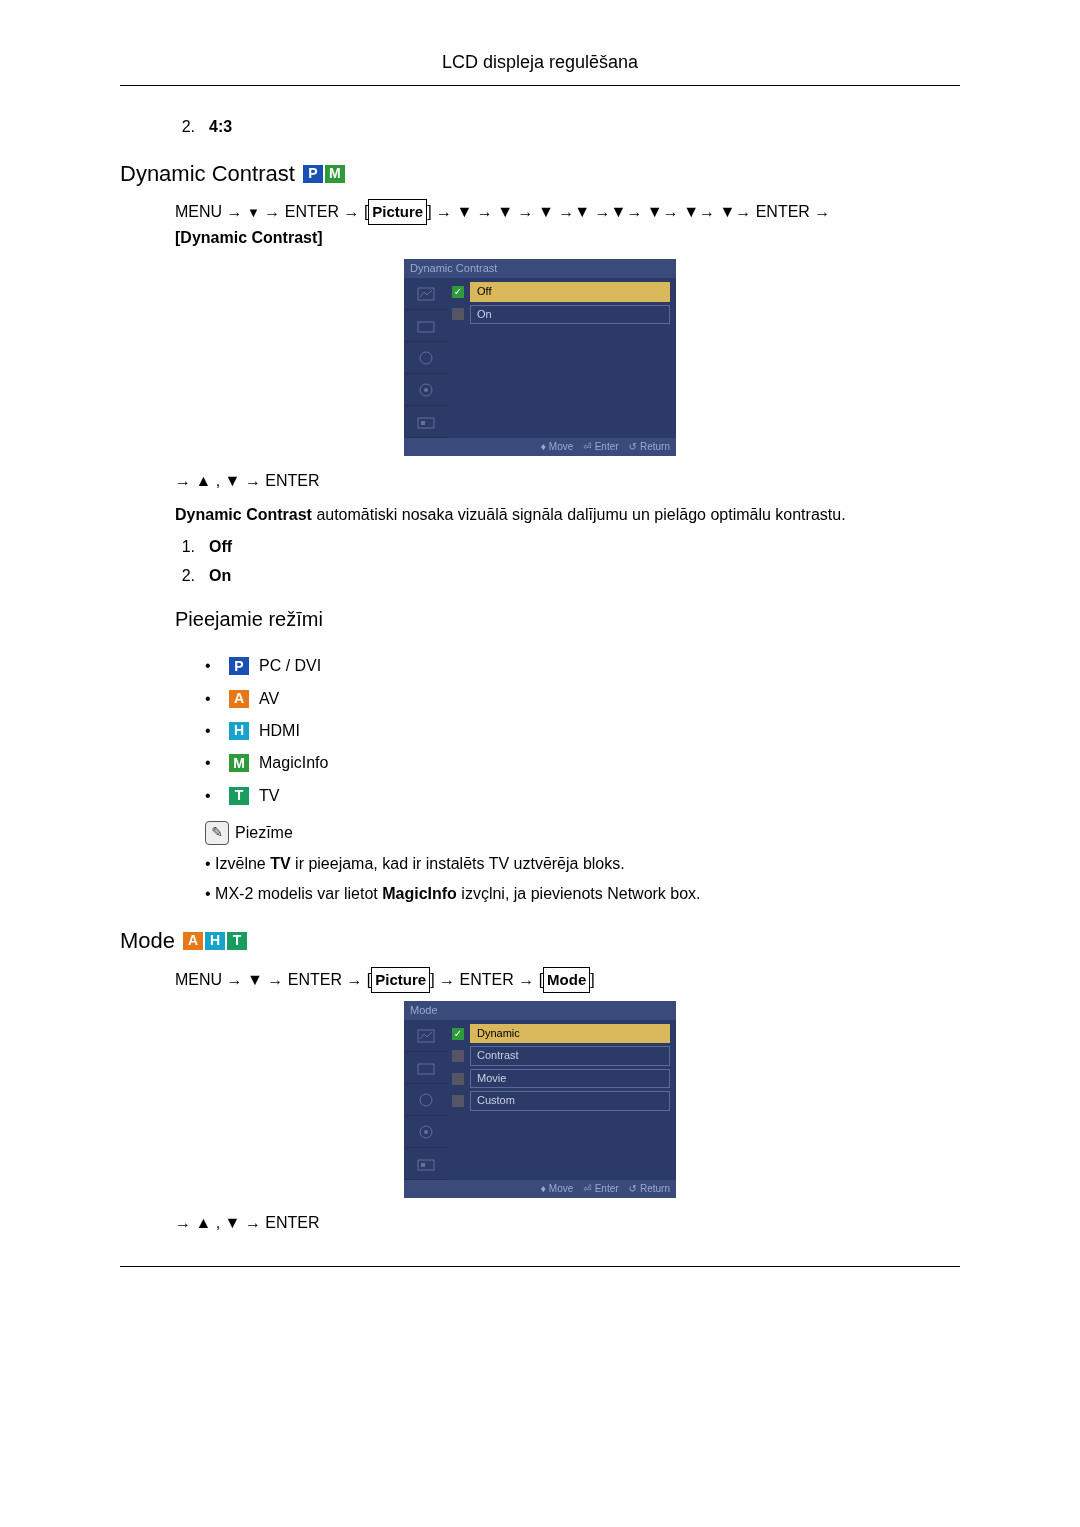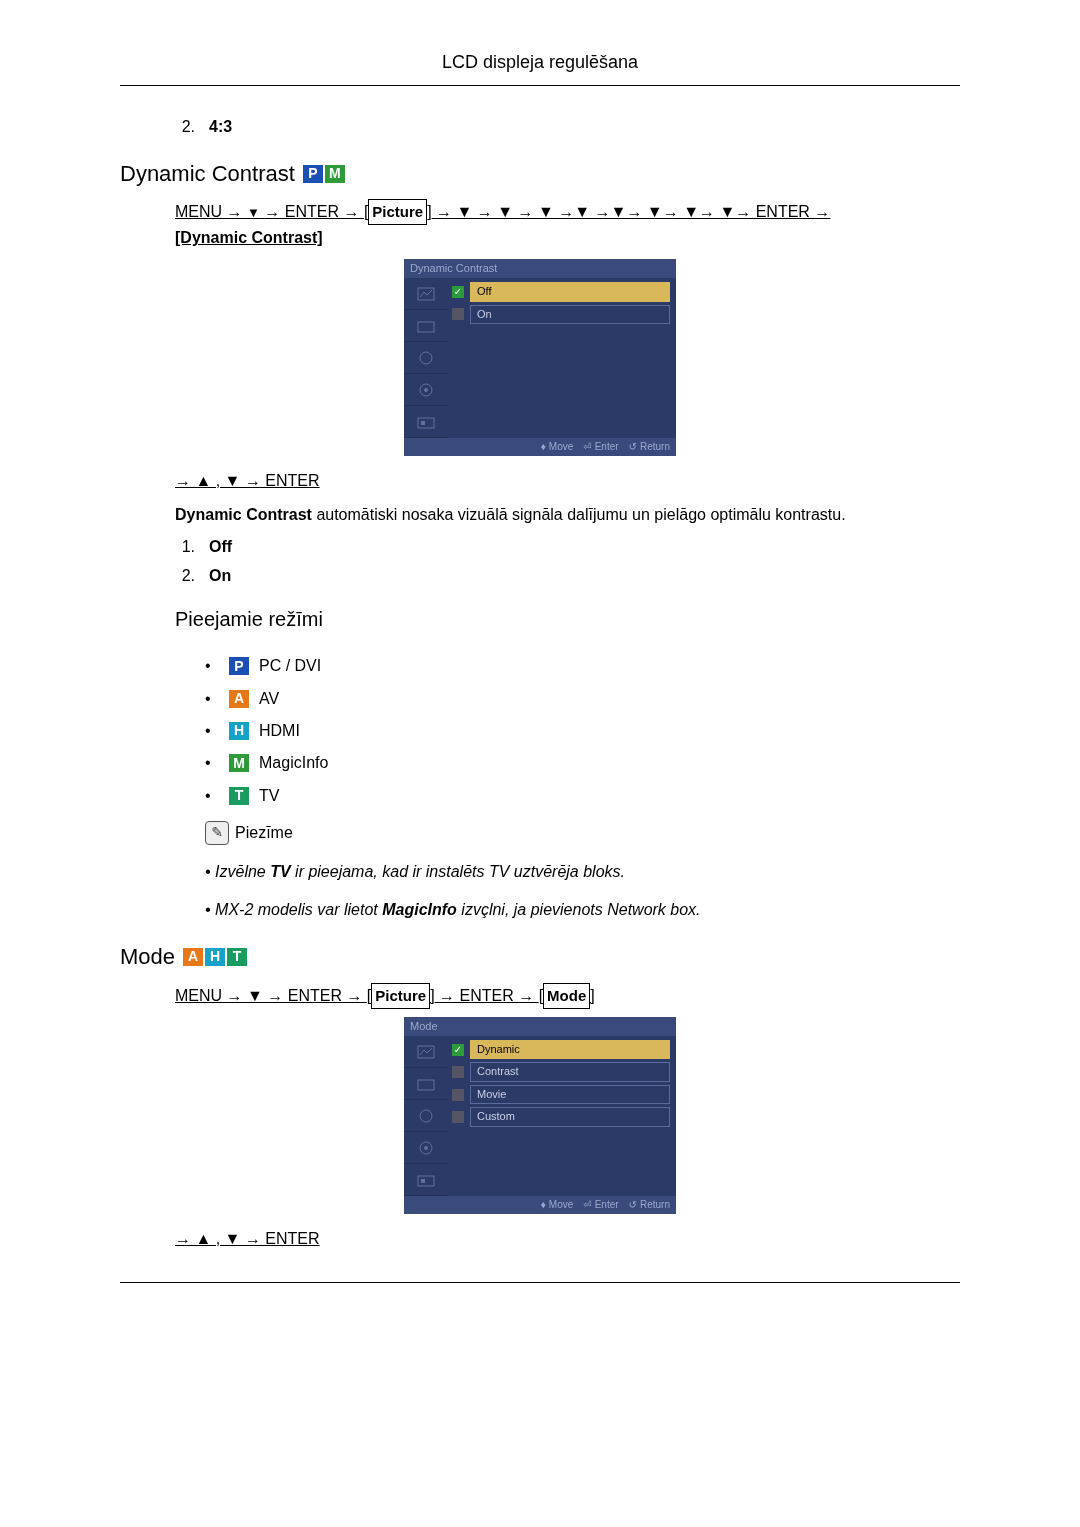--- a/index.html
+++ b/index.html
@@ -66,21 +66,20 @@
   .badge-M { background: #2e9b3a; }
   .badge-A { background: #e77817; }
   .badge-H { background: #17a3c9; }
   .badge-T { background: #1a9b60; }
   .badges-row { display: inline-flex; gap: 2px; }
   .nav-seq {
     padding-left: 55px;
     margin: 6px 0;
     font-size: 16px;
     line-height: 1.6;
-    text-decoration: underline;
   }
   .nav-seq .k { display: inline; }
   .tri-down { font-size: 13px; }
   .picture-box {
     display: inline-block;
     border: 1px solid #000;
     padding: 0 3px;
     font-weight: bold;
     font-size: 15px;
   }
@@ -201,22 +200,21 @@
     border-radius: 4px;
     display: inline-flex;
     align-items: center;
     justify-content: center;
     font-size: 14px;
     color: #333;
     background: #eee;
   }
   .sub-bullet {
     padding-left: 85px;
-    margin: 16px 0;
-    font-style: italic;
+    margin: 8px 0;
   }
   .sub-bullet::before {
     content: "•   ";
   }
 </style>
 </head>
 <body>
 
 <div class="page">
   <div class="header-title">LCD displeja regulēšana</div>

